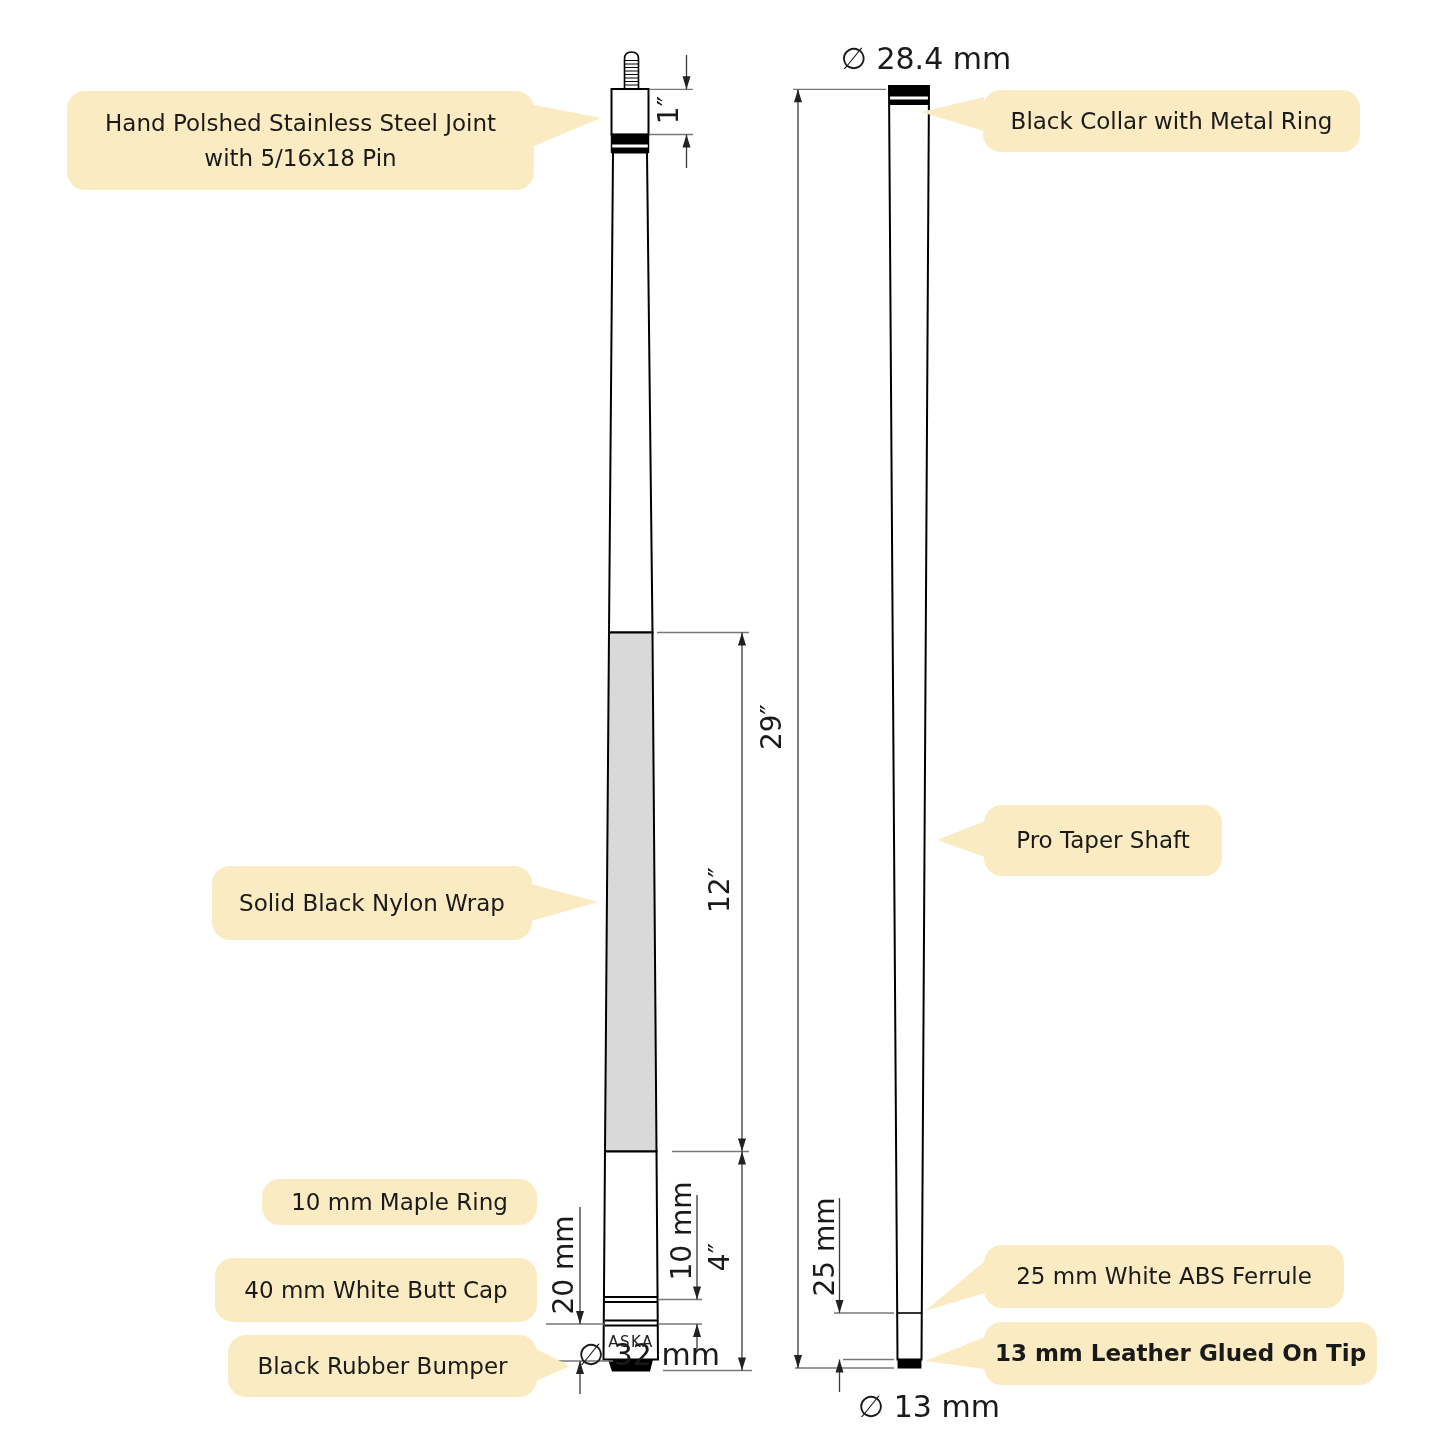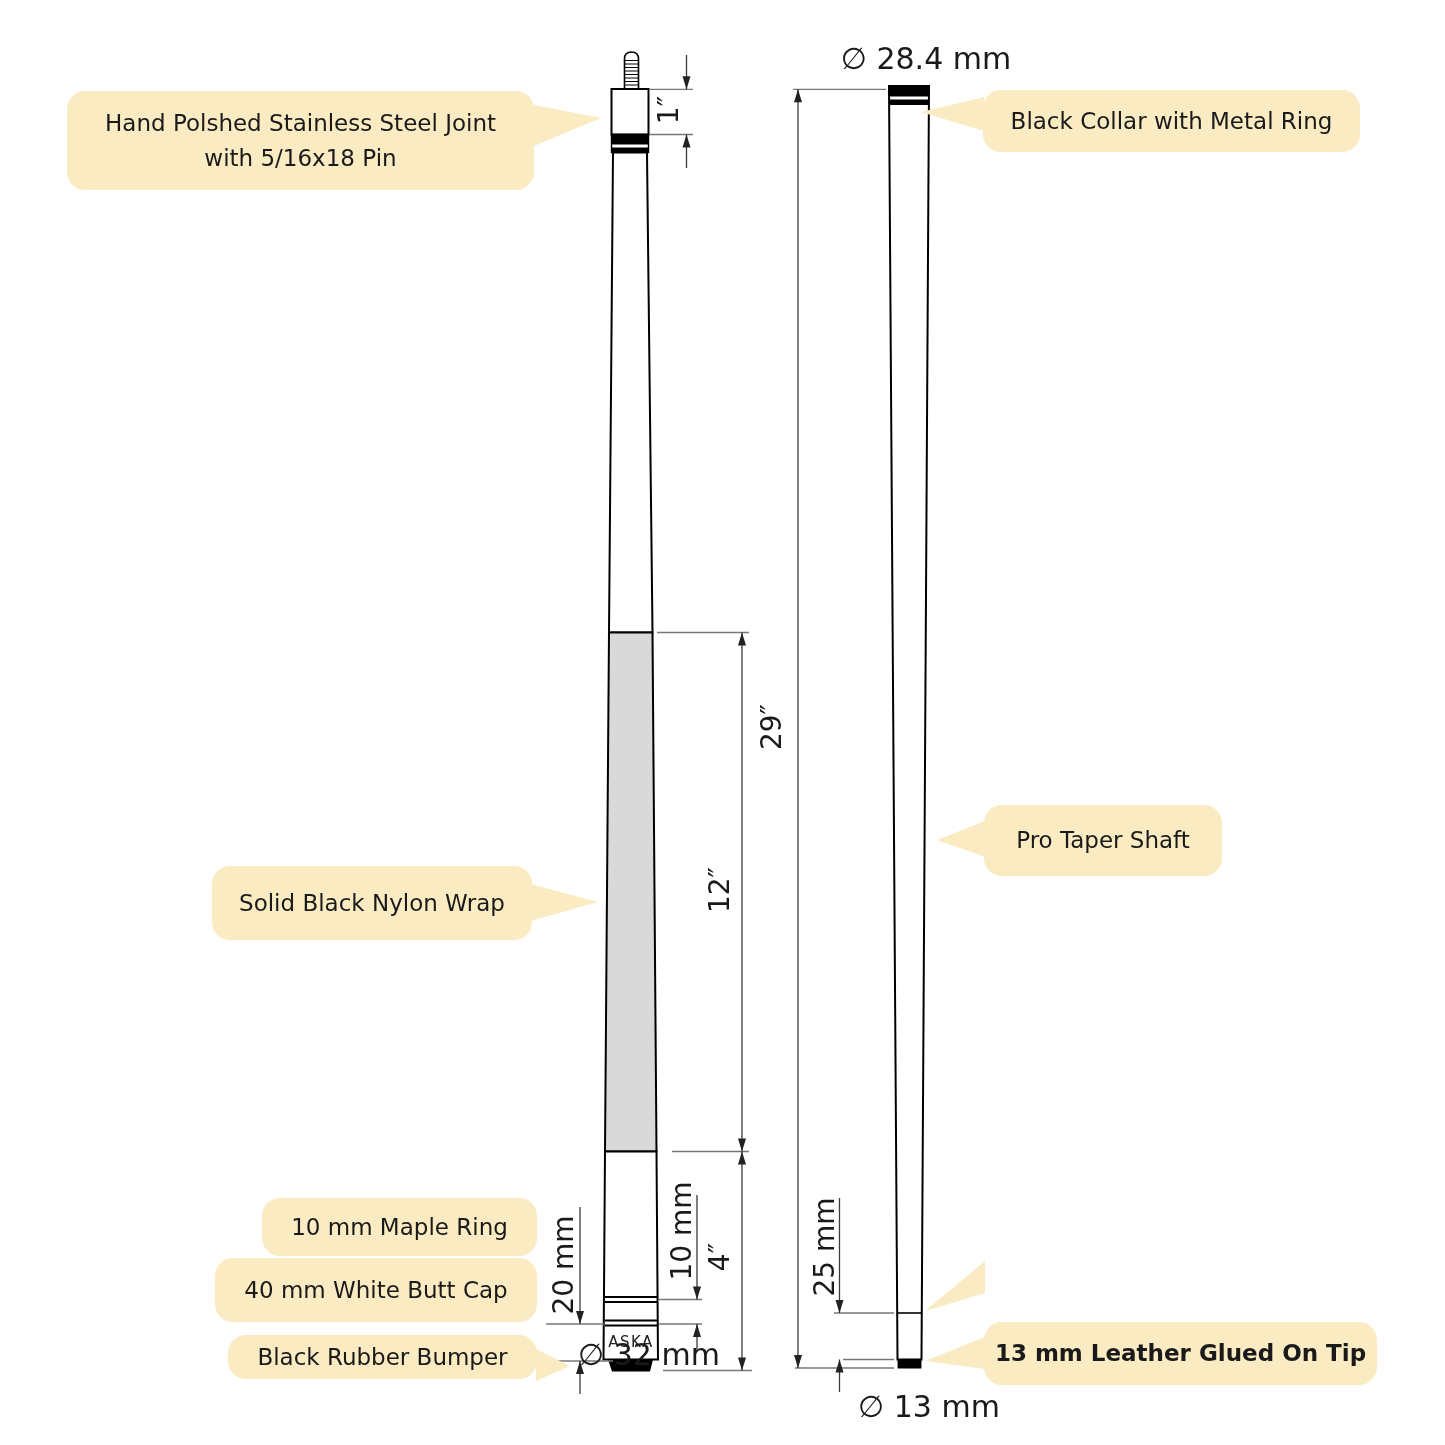--- a/index.html
+++ b/index.html
@@ -159,32 +159,35 @@
   </div>
 
   <div class="bubble" style="left:984px;top:805px;width:238px;height:71px;">
     <span>Pro Taper Shaft</span>
   </div>
 
   <div class="bubble" style="left:212px;top:866px;width:320px;height:74px;">
     <span>Solid Black Nylon Wrap</span>
   </div>
 
-  <div class="bubble" style="left:262px;top:1179px;width:275px;height:58px;margin-top:19px;">
+  <div class="bubble" style="left:262px;top:1179px;width:275px;height:46px;">
     <span>10 mm Maple Ring</span>
   </div>
 
   <div class="bubble" style="left:215px;top:1258px;width:322px;height:64px;">
     <span>40 mm White Butt Cap</span>
   </div>
 
-  <div class="bubble" style="left:228px;top:1335px;width:309px;height:44px;">
+  <div class="bubble" style="left:228px;top:1335px;width:309px;height:62px;">
     <span>Black Rubber Bumper</span>
   </div>
 
+  <div class="bubble" style="left:984px;top:1245px;width:360px;height:63px;">
+    <span>25 mm White ABS Ferrule</span>
+  </div>
 
   <div class="bubble" style="left:984px;top:1322px;width:393px;height:63px;font-weight:bold;">
     <span>13 mm Leather Glued On Tip</span>
   </div>
 
   <div class="vlabel" style="left:668px;top:110px;">1″</div>
   <div class="vlabel" style="left:719px;top:890px;">12″</div>
   <div class="vlabel" style="left:719px;top:1257px;">4″</div>
   <div class="vlabel" style="left:771px;top:727px;">29″</div>
   <div class="vlabel" style="left:681px;top:1231px;">10 mm</div>

